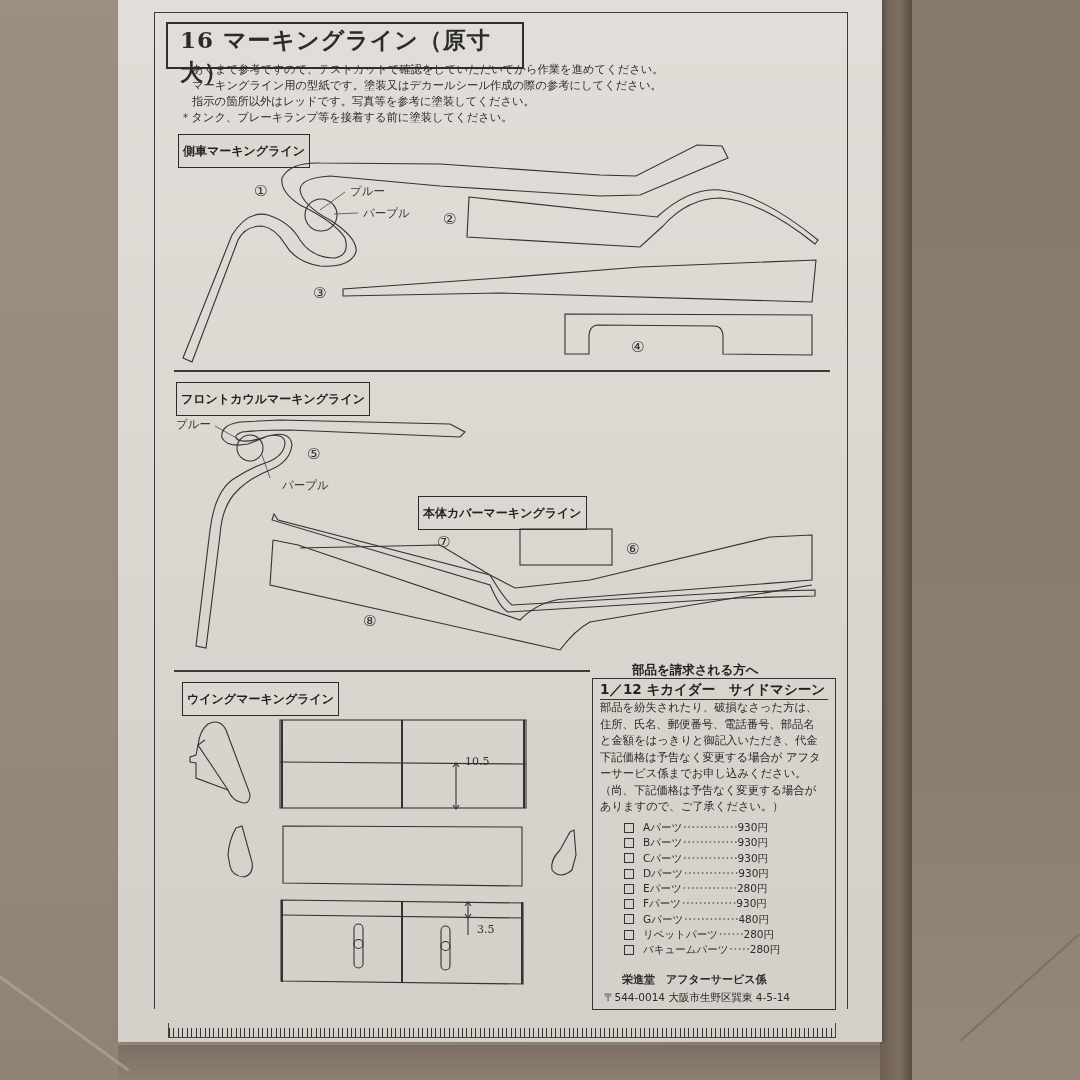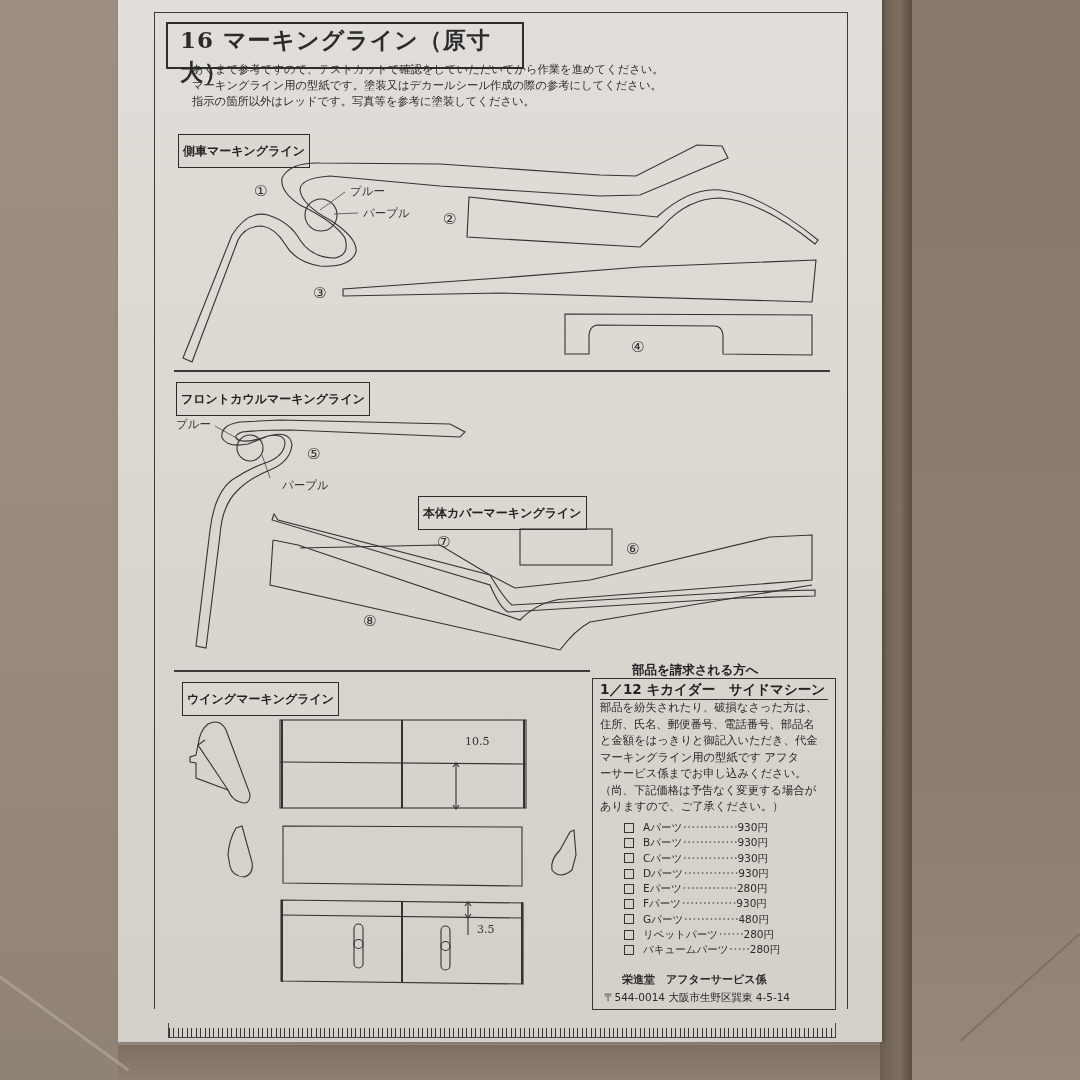--- a/index.html
+++ b/index.html
@@ -100,20 +100,21 @@
 
 <div class="sheet"></div>
 <div class="frame"></div>
 
 <div class="title-box">16 マーキングライン（原寸大）</div>
 
 <div class="intro">
   <div class="indent">あくまで参考ですので、テストカットで確認をしていただいてから作業を進めてください。</div>
   <div class="indent">マーキングライン用の型紙です。塗装又はデカールシール作成の際の参考にしてください。</div>
   <div class="indent">指示の箇所以外はレッドです。写真等を参考に塗装してください。</div>
+  <div>＊タンク、ブレーキランプ等を接着する前に塗装してください。</div>
 </div>
 
 <div class="section-label" style="left:178px; top:134px;">側車マーキングライン</div>
 <div class="section-label" style="left:176px; top:382px;">フロントカウルマーキングライン</div>
 <div class="section-label" style="left:418px; top:496px;">本体カバーマーキングライン</div>
 <div class="section-label" style="left:182px; top:682px;">ウイングマーキングライン</div>
 
 <div class="hline" style="left:174px; top:370px; width:656px;"></div>
 <div class="hline" style="left:174px; top:670px; width:416px;"></div>
 
@@ -180,31 +181,31 @@
 <div class="num" style="left:307px; top:445px;">⑤</div>
 <div class="num" style="left:626px; top:540px;">⑥</div>
 <div class="num" style="left:437px; top:533px;">⑦</div>
 <div class="num" style="left:363px; top:612px;">⑧</div>
 
 <div class="note" style="left:350px; top:184px;">ブルー</div>
 <div class="note" style="left:363px; top:206px;">パープル</div>
 <div class="note" style="left:176px; top:417px;">ブルー</div>
 <div class="note" style="left:282px; top:478px;">パープル</div>
 
-<div class="dim" style="left:465px; top:735px;">10.5</div>
+<div class="dim" style="left:465px; top:755px;">10.5</div>
 <div class="dim" style="left:477px; top:923px;">3.5</div>
 
 <div class="order-heading">部品を請求される方へ</div>
 <div class="order-box"></div>
 <div class="order-title">1／12 キカイダー　サイドマシーン</div>
 <div class="order-body">
   <div>部品を紛失されたり、破損なさった方は、</div>
   <div>住所、氏名、郵便番号、電話番号、部品名</div>
   <div>と金額をはっきりと御記入いただき、代金</div>
-  <div>マーキングライン用の型紙です アフタ</div>
+  <div>下記価格は予告なく変更する場合が アフタ</div>
   <div>ーサービス係までお申し込みください。</div>
   <div>（尚、下記価格は予告なく変更する場合が</div>
   <div>ありますので、ご了承ください。）</div>
 </div>
 
 <div class="parts">
   <div class="part-row">
     <span class="checkbox"></span>
     <span class="part-name">Aパーツ</span>
     <span class="leader">･････････････</span>

